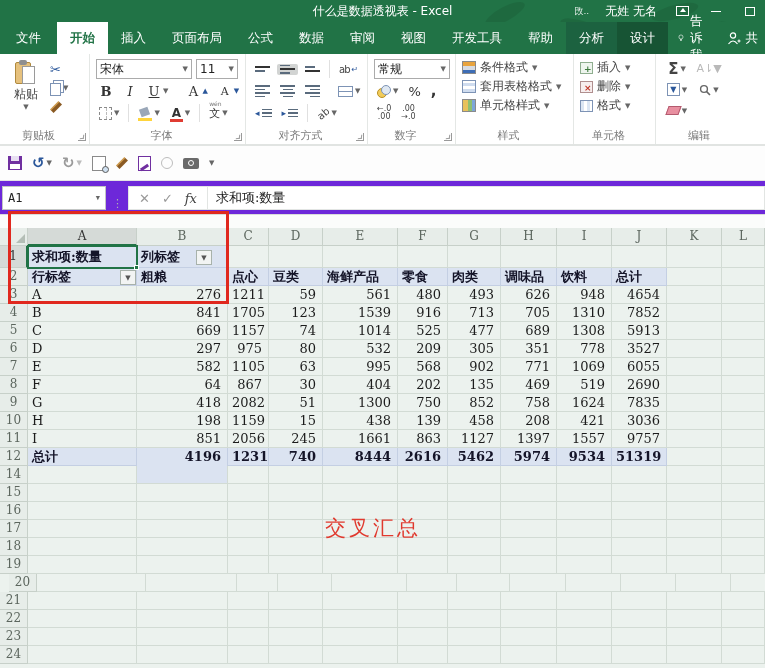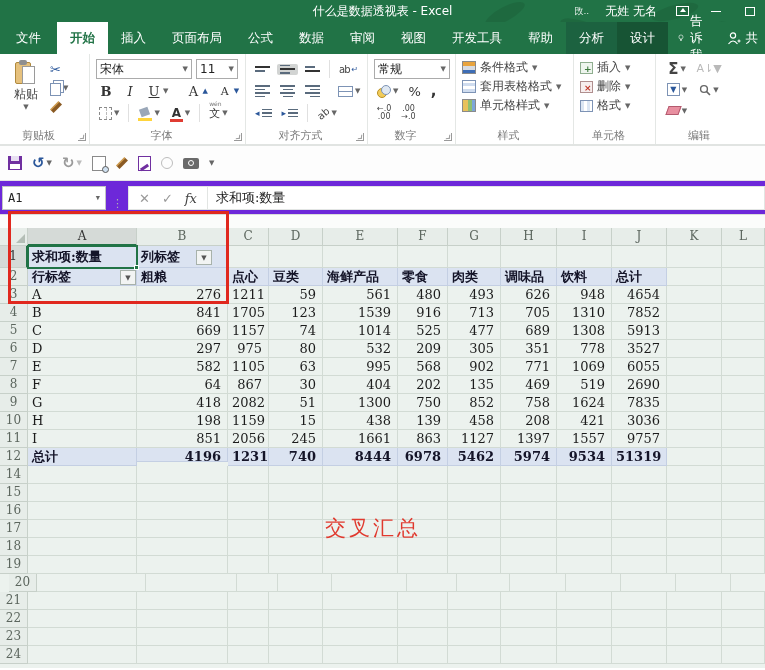--- a/index.html
+++ b/index.html
@@ -734,25 +734,25 @@
         <div class="cell num" style="width:53px;height:18px;line-height:17px;">1127</div>
         <div class="cell num" style="width:56px;height:18px;line-height:17px;">1397</div>
         <div class="cell num" style="width:55px;height:18px;line-height:17px;">1557</div>
         <div class="cell num" style="width:55px;height:18px;line-height:17px;">9757</div>
         <div class="cell" style="width:55px;height:18px;line-height:17px;"></div>
         <div class="cell" style="width:43px;height:18px;line-height:17px;"></div>
       </div>
       <div class="grow" style="height:18px;">
         <div class="hcell" style="width:28px;height:18px;line-height:17px;">12</div>
         <div class="cell pv b" style="width:109px;height:18px;line-height:17px;">总计</div>
-        <div class="cell pv b num" style="width:91px;height:14px;line-height:17px;">4196</div>
+        <div class="cell pv b num" style="width:91px;height:36px;line-height:17px;">4196</div>
         <div class="cell pv b num" style="width:41px;height:18px;line-height:17px;">12317</div>
         <div class="cell pv b num" style="width:54px;height:18px;line-height:17px;">740</div>
         <div class="cell pv b num" style="width:75px;height:18px;line-height:17px;">8444</div>
-        <div class="cell pv b num" style="width:50px;height:18px;line-height:17px;">6978</div>
+        <div class="cell pv b num" style="width:50px;height:18px;line-height:17px;">2616</div>
         <div class="cell pv b num" style="width:53px;height:18px;line-height:17px;">5462</div>
         <div class="cell pv b num" style="width:56px;height:18px;line-height:17px;">5974</div>
         <div class="cell pv b num" style="width:55px;height:18px;line-height:17px;">9534</div>
         <div class="cell pv b num" style="width:55px;height:18px;line-height:17px;">51319</div>
         <div class="cell" style="width:55px;height:18px;line-height:17px;"></div>
         <div class="cell" style="width:43px;height:18px;line-height:17px;"></div>
       </div>
       <div class="grow" style="height:18px;">
         <div class="hcell" style="width:28px;height:18px;line-height:17px;">14</div>
         <div class="cell" style="width:109px;height:18px;line-height:17px;"></div>

